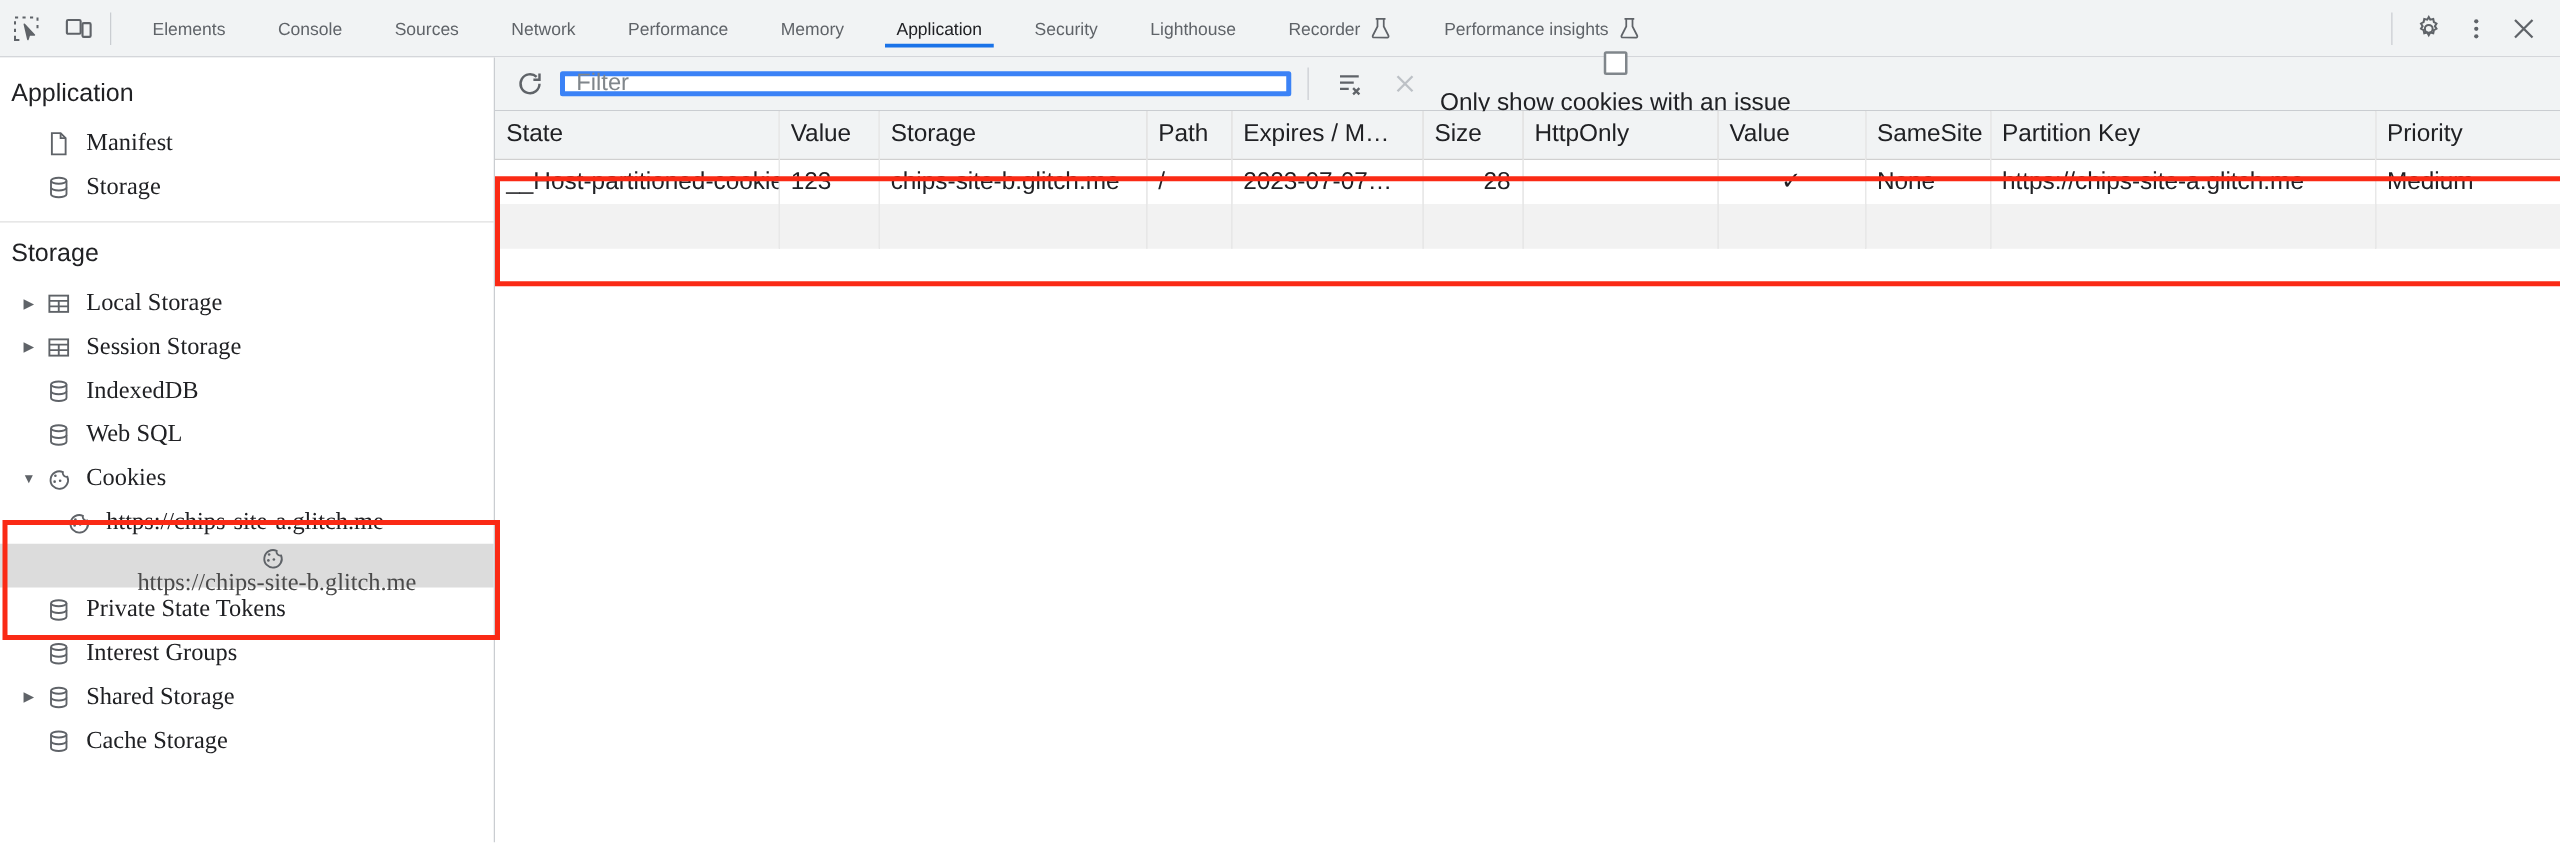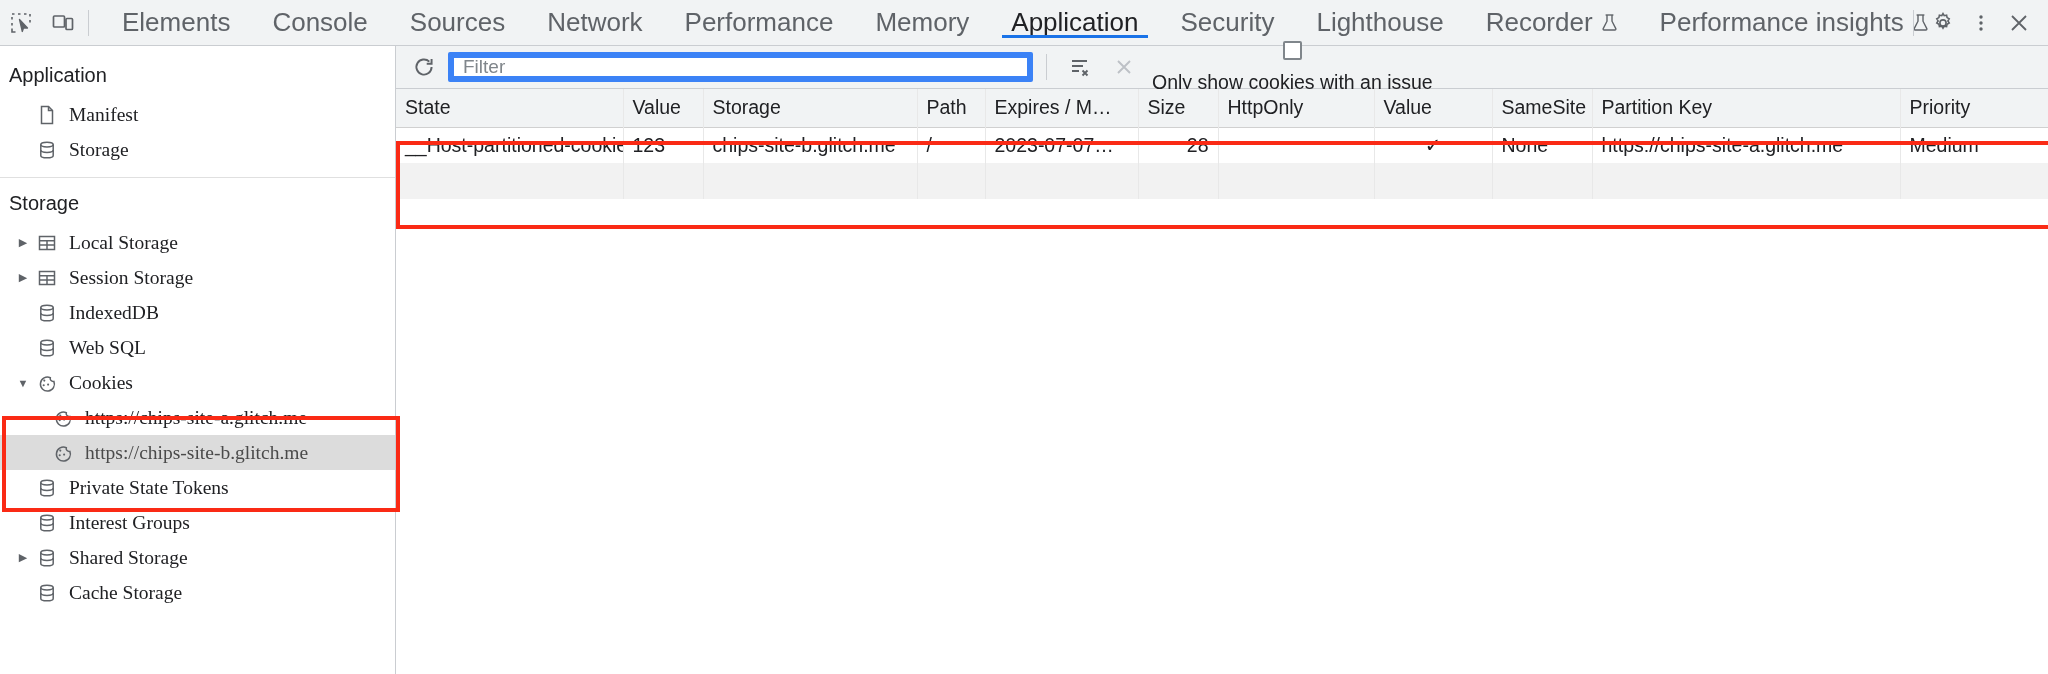--- a/index.html
+++ b/index.html
@@ -26,21 +26,21 @@
   }
   .tb-sep {
     width: 1px; height: 26px; background: #cacdd1; margin: 0 12px 0 4px;
   }
   .tabs { display: flex; align-items: center; height: 46px; }
   .tab {
     position: relative;
     height: 38px;
     display: flex; align-items: center; gap: 8px;
     padding: 0 21px;
-    font-size: 26px;
+    font-size: 14px;
     color: #5f6368;
     white-space: nowrap;
   }
   .tab.active { color: #202124; }
   .tab.active::after {
     content: ""; position: absolute;
     left: 12px; right: 12px; bottom: 4px; height: 3px;
     background: #1a73e8;
   }
   .flask { display: inline-flex; color: #5f6368; }
@@ -73,21 +73,21 @@
     margin: 10px 0 6px 0;
   }
   .sb-item {
     display: flex; align-items: center;
     height: 35px;
     font-size: 19.5px; color: #202124;
     padding-left: 14px;
     white-space: nowrap;
     font-family: Liberation Serif, serif;
   }
-  .sb-item.selected { background: #dcdcdc; color: #4a4a4a; }
+  .sb-item.selected { background: #dcdcdc; color: #4a4a4a; flex-direction: column; }
   .sb-item.depth2 { padding-left: 48px; }
   .tri {
     width: 18px; min-width: 18px;
     display: flex; align-items: center; justify-content: center;
     color: #5f6368; font-size: 11px;
   }
   .tri.none { visibility: hidden; }
   .sb-ico {
     width: 30px; min-width: 30px;
     display: flex; align-items: center; justify-content: center;
@@ -116,23 +116,23 @@
     padding: 0 8px;
     gap: 4px;
   }
   .fb-btn {
     width: 40px; height: 36px;
     display: flex; align-items: center; justify-content: center;
     color: #5f6368;
   }
   .filter-input {
     flex: 0 0 585px;
-    height: 30px;
+    height: 20px;
     background: #ffffff;
-    border: 6px solid #3b82f6;
+    border: 4px solid #3b82f6;
     border-radius: 2px;
     display: flex; align-items: center;
     padding: 0 9px;
     font-size: 19px;
     color: #80868b;
   }
   .fb-sep { width: 1px; height: 26px; background: #cacdd1; margin: 0 9px; }
   .fb-check {
     display: flex; align-items: center; gap: 11px;
     font-size: 19.5px; color: #202124;

